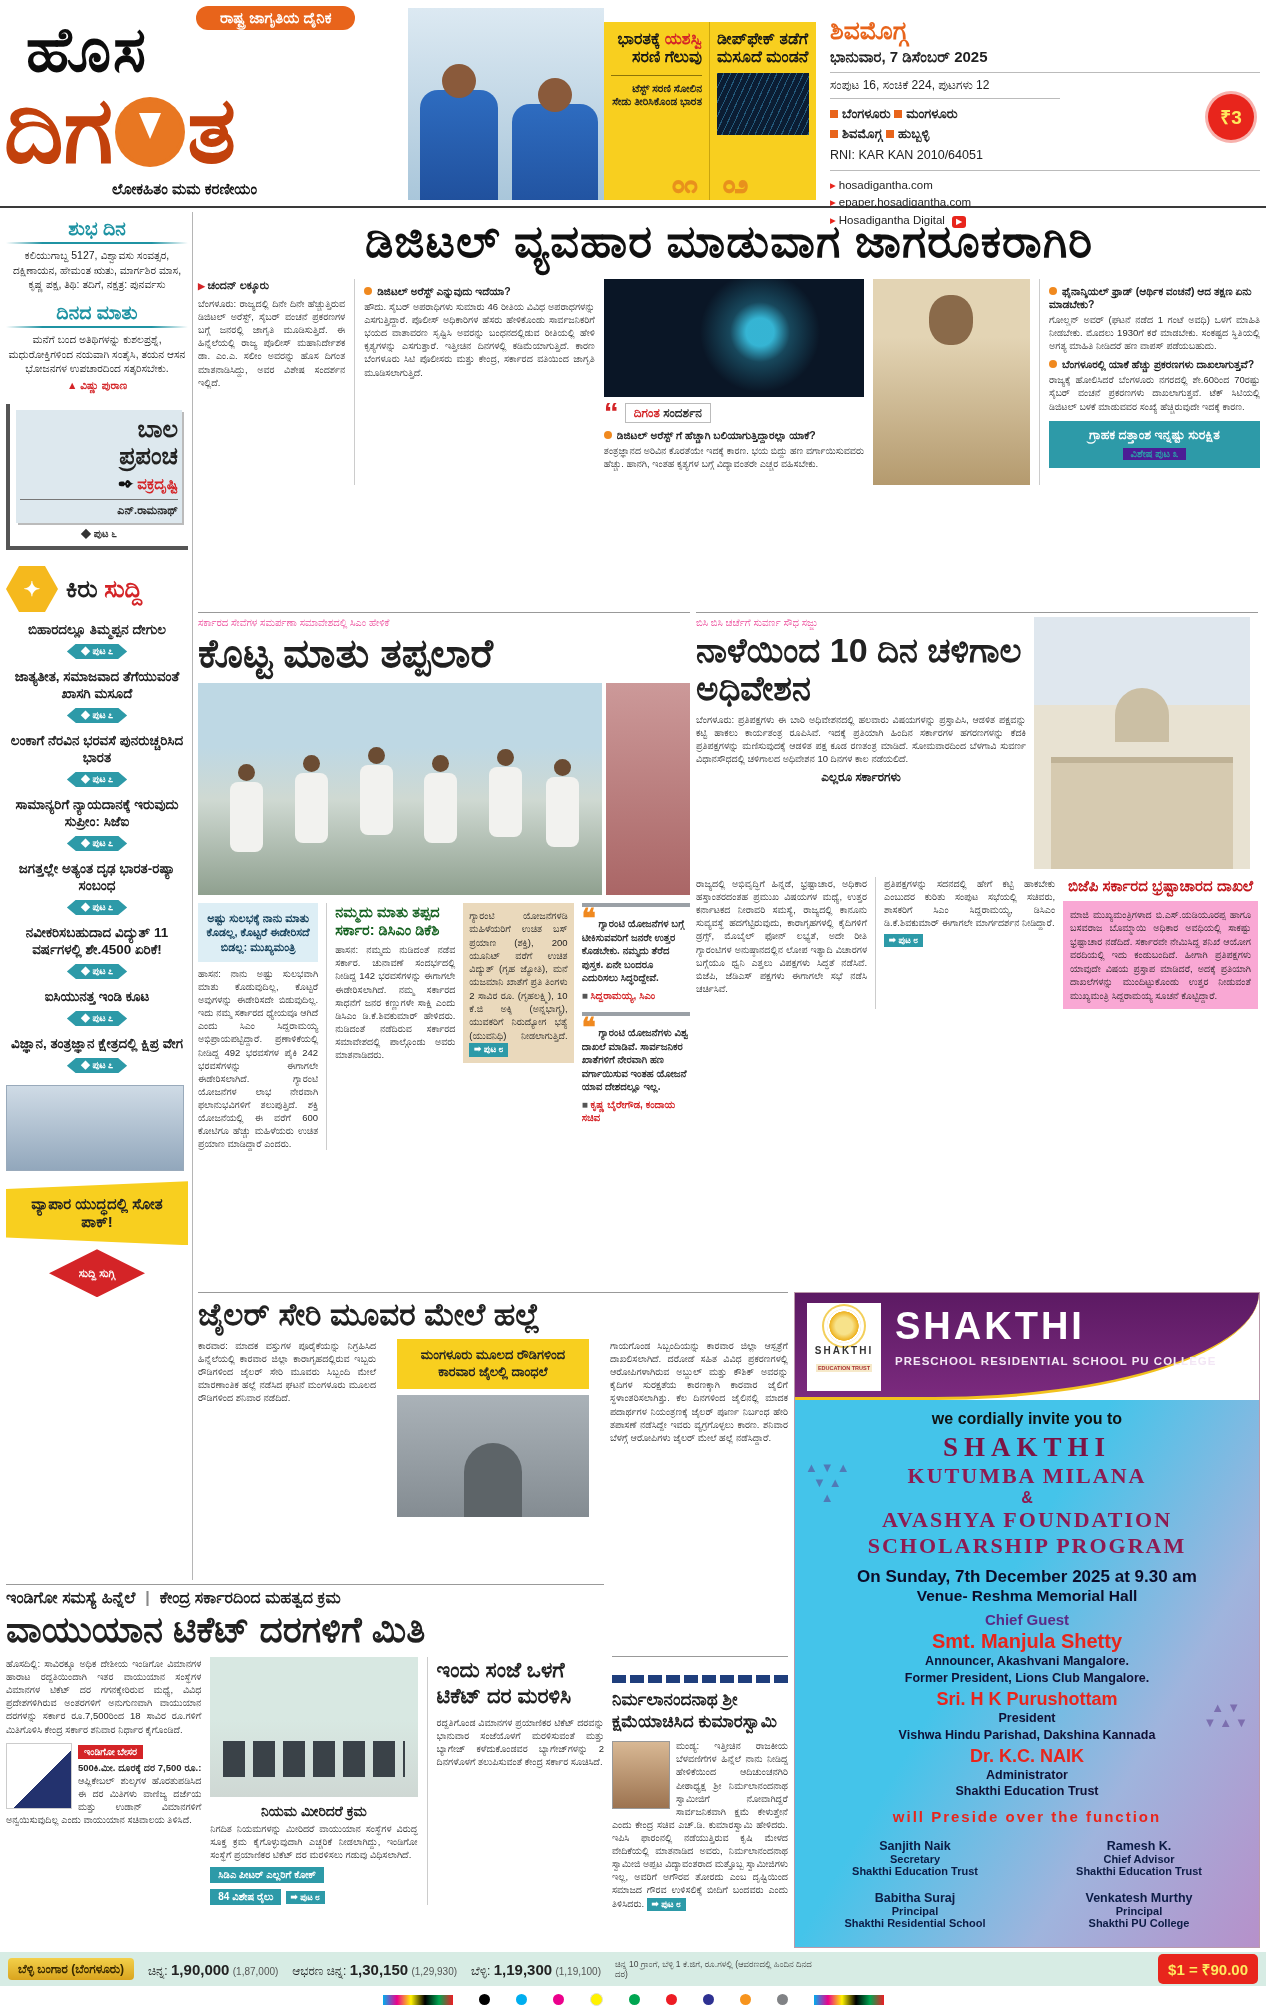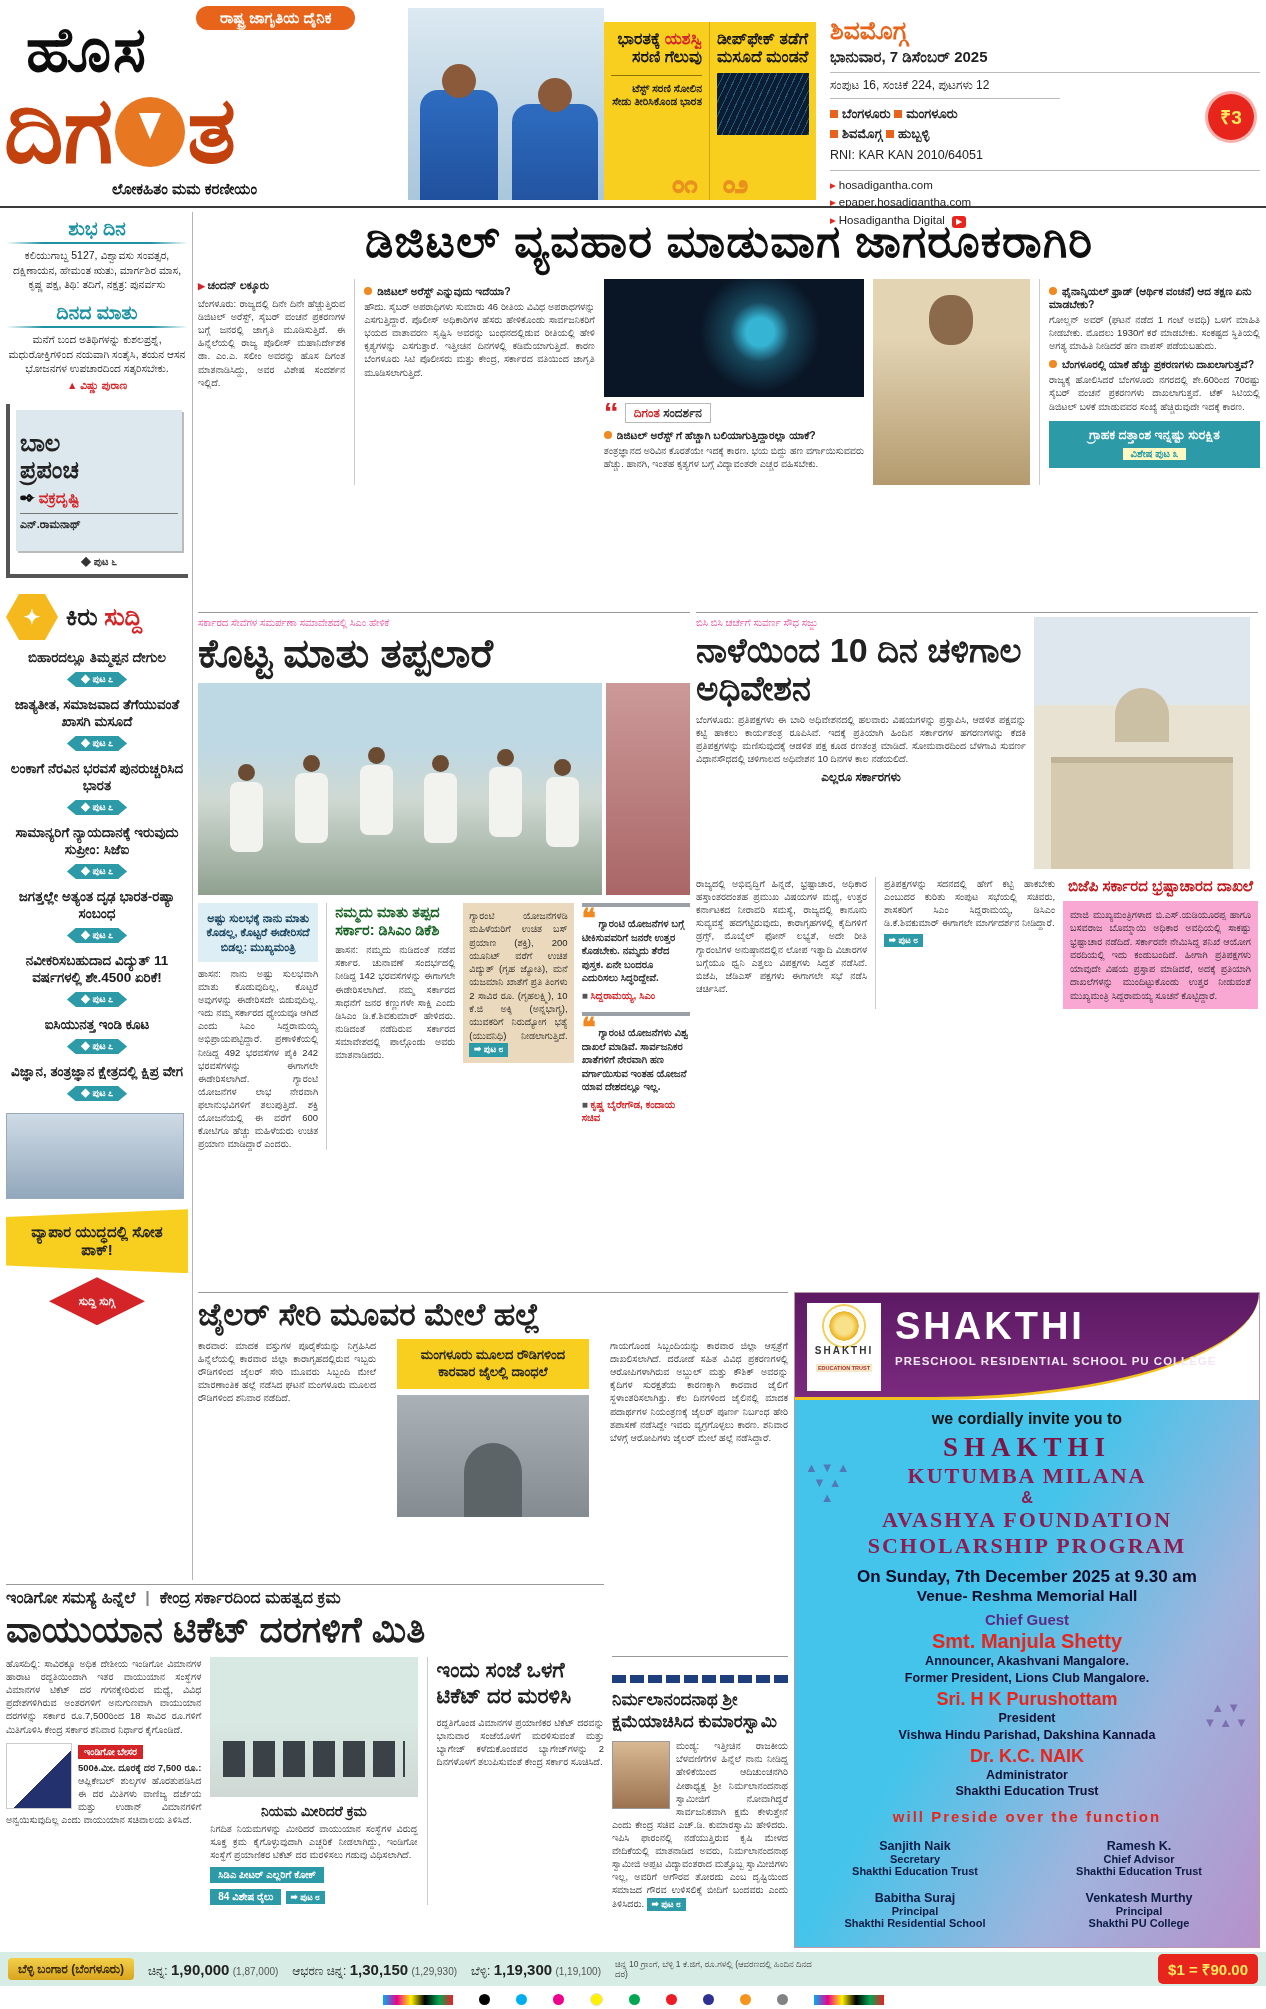--- a/index.html
+++ b/index.html
@@ -39,21 +39,21 @@
   .lk:before{content:"▸";color:#e8251c;margin-right:3px;}
   .yt{display:inline-block;background:#e8251c;color:#fff;border-radius:3px;font-size:8px;padding:0 4px;margin-left:4px;}
   
   .sidebar{left:6px;top:212px;width:182px;}
   .vline{left:192px;top:212px;width:0;height:1368px;border-left:1px solid #b5b5b5;}
   .teal-head{color:#1f93a3;font-weight:900;font-size:19px;text-align:center;margin:6px 0 4px 0;position:relative;}
   .teal-head:after{content:"";display:block;height:2px;background:linear-gradient(90deg,transparent,#1f93a3 20%,#1f93a3 80%,transparent);margin-top:2px;}
   .sb-text{font-size:10.5px;line-height:1.4;text-align:center;color:#222;}
   .src{color:#d42427;font-weight:bold;font-size:10.5px;text-align:center;margin-top:3px;}
   .bala{margin:12px 0 0 0;border:4px solid #555;border-top:none;border-right:none;padding:6px;}
-  .bala-in{background:#dde8ee;text-align:left;padding:20px 4px;box-shadow:2px 2px 0 #bbb;}
+  .bala-in{background:#dde8ee;text-align:right;padding:6px 4px;box-shadow:2px 2px 0 #bbb;}
   .bala-t{font-size:24px;font-weight:900;color:#222;line-height:1.1;}
   .bala-f{color:#d42427;font-weight:900;font-size:15px;margin-top:6px;}
   .bala-f:before{content:"✒ ";color:#111;}
   .bala-a{font-size:11px;font-weight:bold;margin-top:6px;border-top:1px solid #777;padding-top:4px;}
   .bala-p{text-align:center;font-size:10px;font-weight:bold;color:#333;margin-top:5px;}
   .kiru-head{display:flex;align-items:center;gap:8px;margin:16px 0 8px 0;}
   .hex{width:52px;height:46px;background:#f5b91d;clip-path:polygon(25% 0,75% 0,100% 50%,75% 100%,25% 100%,0 50%);display:flex;align-items:center;justify-content:center;color:#fff;font-size:20px;font-weight:900;}
   .kiru-t{font-size:24px;font-weight:900;}
   .kiru-red{color:#d42427;}
   .kiru-item{text-align:center;font-size:13.5px;font-weight:bold;line-height:1.25;color:#1c1c1c;margin-top:10px;}
@@ -72,21 +72,21 @@
   .q:before{content:"";display:inline-block;width:8px;height:8px;background:#f0891f;border-radius:50%;margin-right:5px;}
   .hacker-ph{width:100%;height:118px;background:#0a1626 radial-gradient(circle at 60% 45%,rgba(64,220,255,.8) 0 14px,rgba(64,220,255,.25) 30px,transparent 60px);}
   .int-badge{display:flex;align-items:center;gap:6px;margin:6px 0;}
   .qmark{color:#d42427;font-size:30px;font-weight:900;line-height:.6;}
   .int-t{font-weight:900;font-size:12px;color:#333;border:1px solid #bbb;padding:2px 8px;}
   .int-t .rd{color:#d42427;}
   .officer-ph{width:100%;height:206px;background:linear-gradient(180deg,#e3d4b4 0 28%,#b49a6e);position:relative;}
   .officer-ph:before{content:"";position:absolute;top:16px;left:50%;transform:translateX(-50%);width:44px;height:50px;border-radius:45%;background:#8a6a4a;}
   .spbox{background:#2d9aa8;color:#fff;text-align:center;font-weight:900;padding:7px 5px;margin-top:8px;}
   .spbox .l1{font-size:12.5px;line-height:1.25;}
-  .spbox .l2{font-size:10px;margin-top:3px;background:#fef9c3;color:#2d9aa8;display:inline-block;padding:0 8px;}
+  .spbox .l2{font-size:10px;margin-top:3px;background:#4c1d95;color:#2d9aa8;display:inline-block;padding:0 8px;}
   
   .cm{left:198px;top:612px;width:492px;height:678px;border-top:1px solid #999;padding-top:4px;}
   .kicker{font-size:10px;font-weight:400;color:#ec4899;}
   .cm-head{font-size:40px;font-weight:900;margin:2px 0 6px 0;}
   .photo-row{display:flex;gap:4px;height:212px;}
   .group-ph{flex:1;background:linear-gradient(180deg,#bed8e4 0 30%,#cfd9d2 55%,#8fa08f),radial-gradient(circle at 15% 42%,#6b4c33 0 9px,transparent 10px);position:relative;overflow:hidden;}
   .head-dot{position:absolute;width:17px;height:17px;border-radius:50%;background:#6b4c33;top:38%;}
   .head-dot:after{content:"";position:absolute;top:18px;left:-8px;width:33px;height:70px;background:#f2f2ef;border-radius:8px;}
   .side-ph{width:84px;background:linear-gradient(180deg,#c99,#a66);}
   .cm-cols{display:flex;gap:8px;margin-top:8px;}

